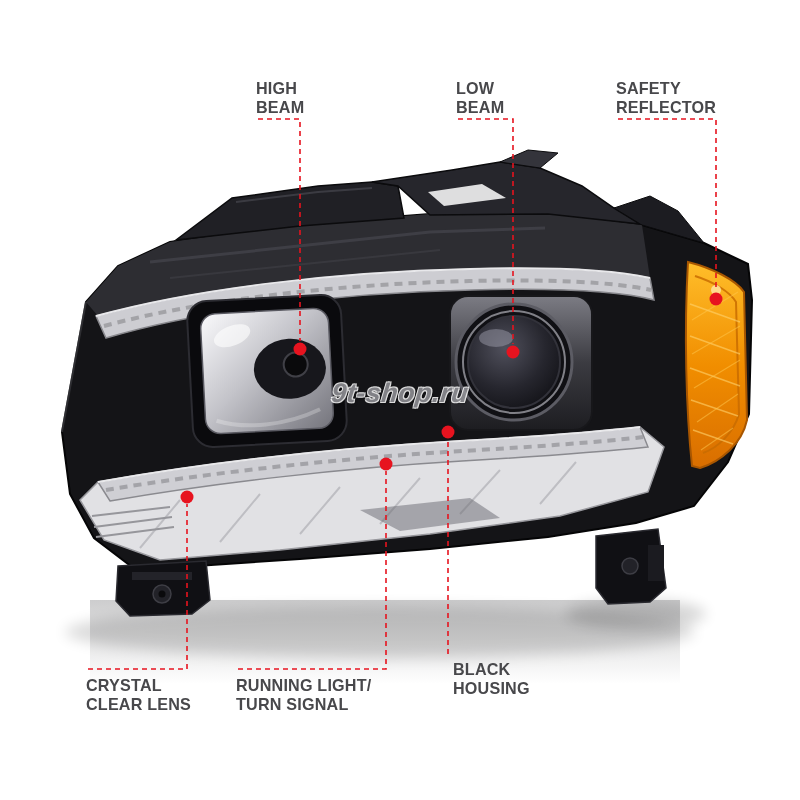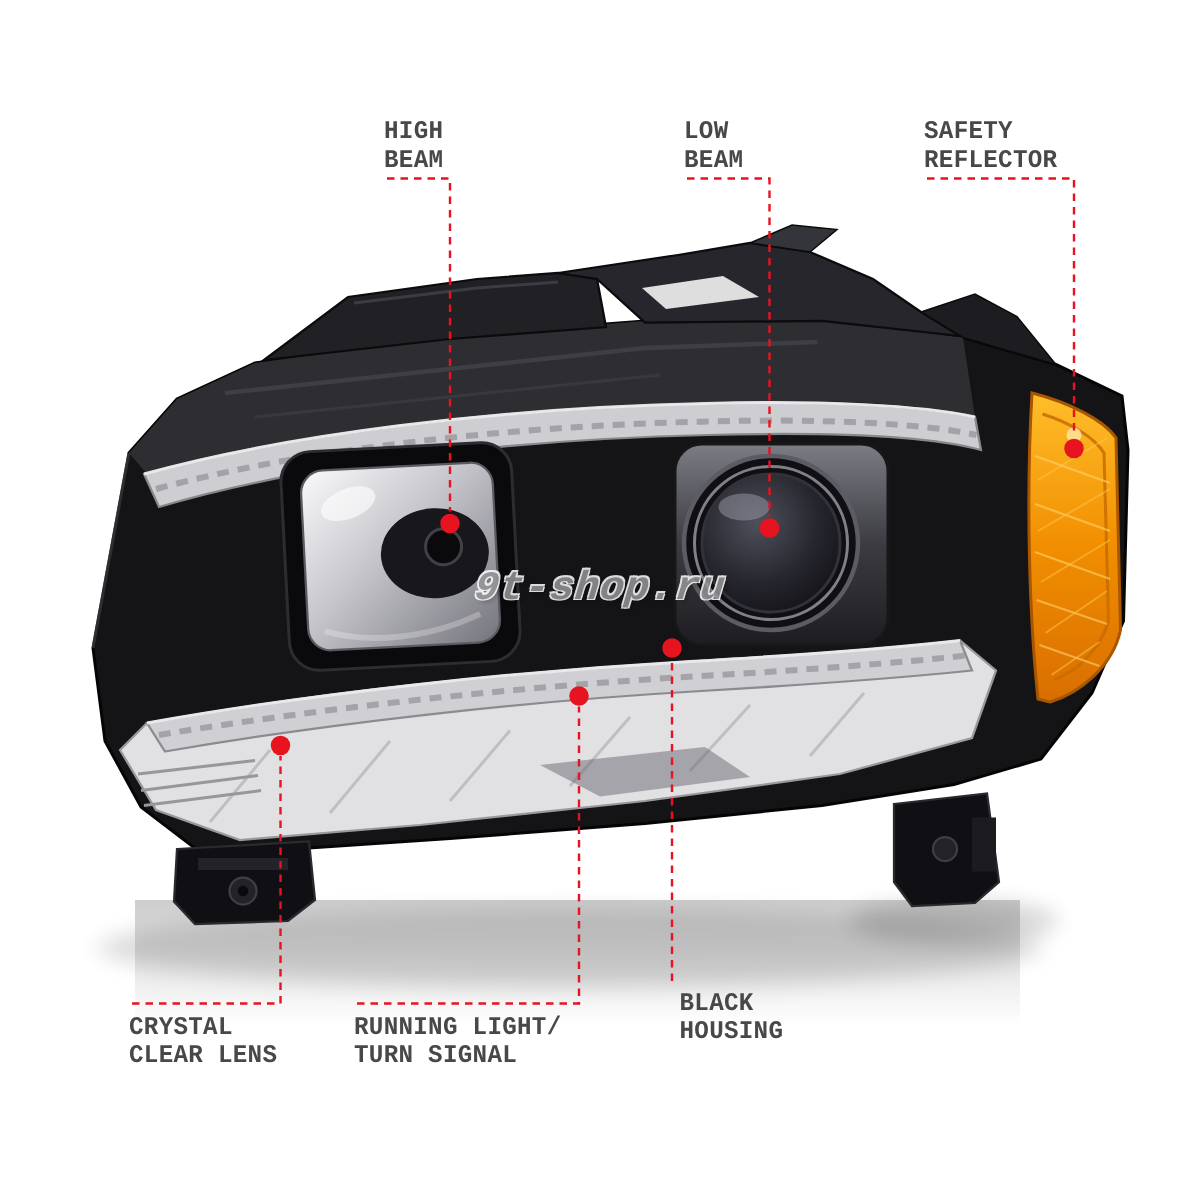--- a/index.html
+++ b/index.html
@@ -1,17 +1,17 @@
 <!DOCTYPE html>
 <html><head>
 <meta charset="utf-8">
 <style>
   html,body{margin:0;padding:0;background:#ffffff;}
   .stage{position:relative;width:800px;height:800px;background:#ffffff;overflow:hidden;
-         font-family:Liberation Mono, monospace;}
+         font-family:Liberation Sans, sans-serif;}
   .layer{position:absolute;left:0;top:0;}
   .callout{position:absolute;white-space:pre-line;font-size:17px;line-height:19px;
            font-weight:700;color:#48484b;letter-spacing:.2px;
            transform:scaleX(.95);transform-origin:left top;}
   #cl-high{left:256px;top:79px;}
   #cl-low{left:456px;top:79px;}
   #cl-safety{left:616px;top:79px;}
   #cl-crystal{left:86px;top:676px;}
   #cl-running{left:236px;top:676px;}
   #cl-black{left:453px;top:660px;}

